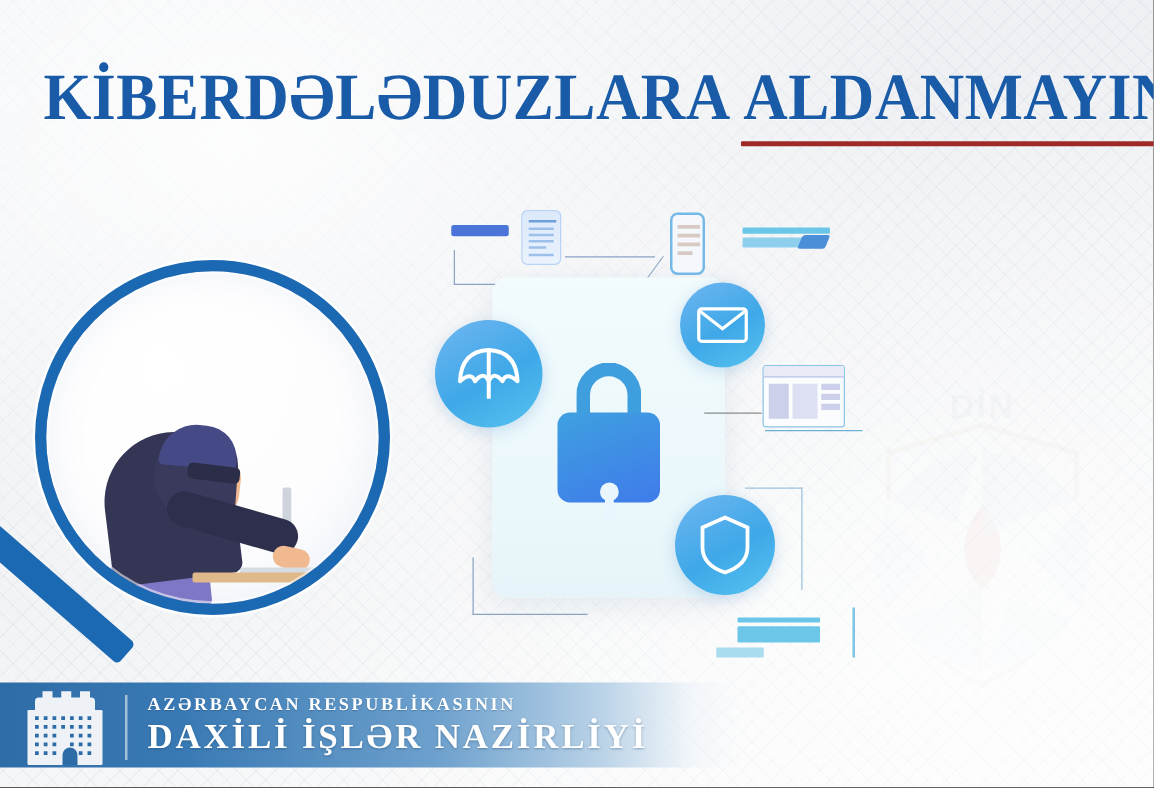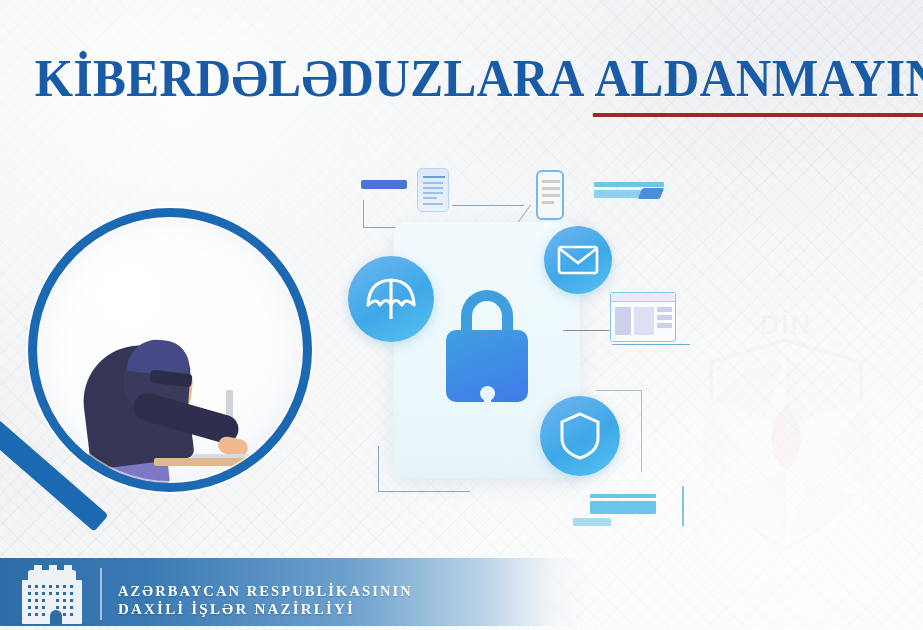--- a/index.html
+++ b/index.html
@@ -106,33 +106,33 @@
     background:#f4f8fd;border:2px solid #74b9e8;}
   .phone i{position:absolute;left:4px;height:2.5px;background:#d7c9c3;display:block;}
   .browser{position:absolute;left:610px;top:292px;width:66px;height:50px;background:#fbfcfe;
     border:1.5px solid #8cc4e8;border-radius:3px;}
   .browser .bar{position:absolute;left:0;top:0;right:0;height:9px;background:#e8eaf6;border-bottom:1px solid #b9c6ea;}
   .browser .pane{position:absolute;background:#ccd0ea;}
   .bluebar{position:absolute;background:#4a74d8;border-radius:2px;}
   .cyanbar{position:absolute;background:#6cc6e8;border-radius:1px;}
   .line{position:absolute;border-color:#8ba4c4;border-style:solid;border-width:0;}
   
-  .banner{position:absolute;left:0;bottom:4px;width:923px;height:68px;
+  .banner{position:absolute;left:0;bottom:16px;width:923px;height:68px;
     background:linear-gradient(90deg,#2e6ca8 0%,#3a7ab4 16%,#6ea1cd 38%,#b9d2e7 52%,rgba(233,241,248,.45) 60%,rgba(255,255,255,0) 64%);}
   .bld{position:absolute;left:18px;bottom:2px;width:68px;height:60px;}
   .bld-main{position:absolute;left:4px;bottom:0;width:60px;height:44px;background:#eef2f6;border-radius:1px;}
   .bld-top{position:absolute;left:10px;bottom:42px;width:48px;height:12px;background:#eef2f6;border-radius:3px 3px 0 0;}
   .bld-t2{position:absolute;bottom:52px;width:8px;height:7px;background:#eef2f6;}
   .bld-door{position:absolute;left:28px;bottom:0;width:12px;height:14px;background:#2e6ca8;border-radius:6px 6px 0 0;}
   .bld-win{position:absolute;width:3px;height:3px;background:#2e6ca8;}
   .divider{position:absolute;left:100px;bottom:6px;width:1.5px;height:52px;background:rgba(255,255,255,.55);}
   .bn-txt{position:absolute;left:118px;bottom:8px;color:#fff;}
   .bn1{font-family:"Liberation Serif",serif;font-size:14.5px;letter-spacing:2.1px;font-weight:bold;
     text-shadow:0 1px 1px rgba(20,60,100,.35);}
-  .bn2{font-family:"Liberation Serif",serif;font-size:15px;letter-spacing:2.2px;font-weight:bold;margin-top:1px;
+  .bn2{font-family:"Liberation Serif",serif;font-size:28px;letter-spacing:2.2px;font-weight:bold;margin-top:1px;
     text-shadow:0 1px 2px rgba(20,60,100,.4);}
 </style>
 </head>
 <body>
 
 <div id="poster">
 
   <div class="wm">
     <div class="wm-text">DİN</div>
     <svg width="250" height="265" viewBox="0 0 250 265">

